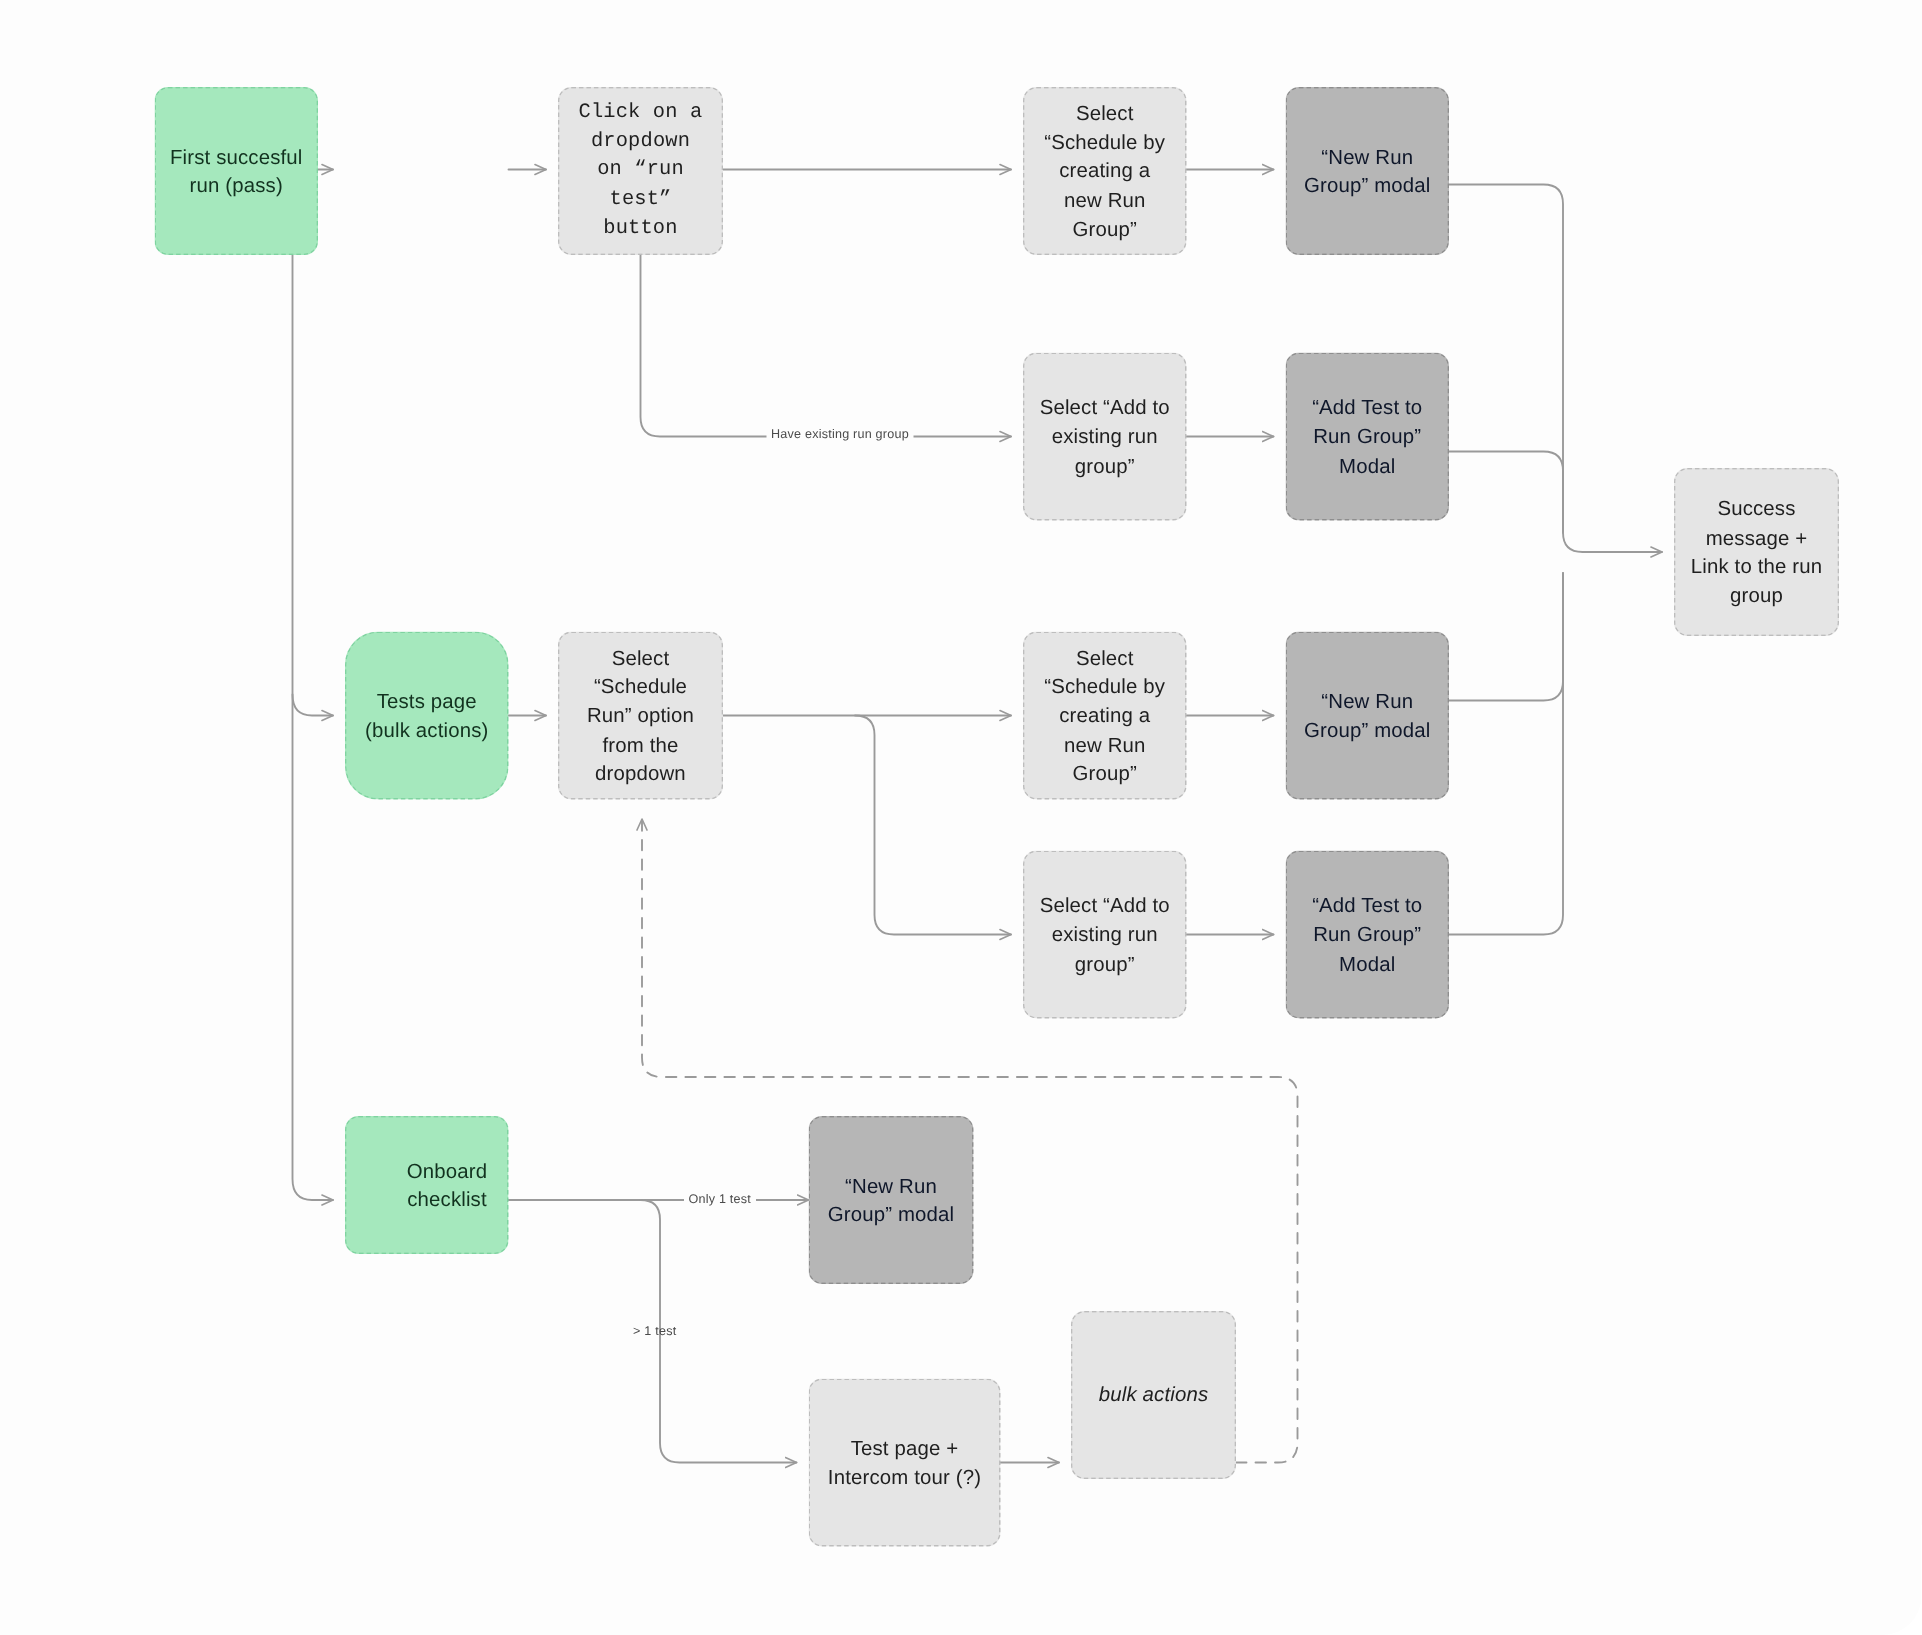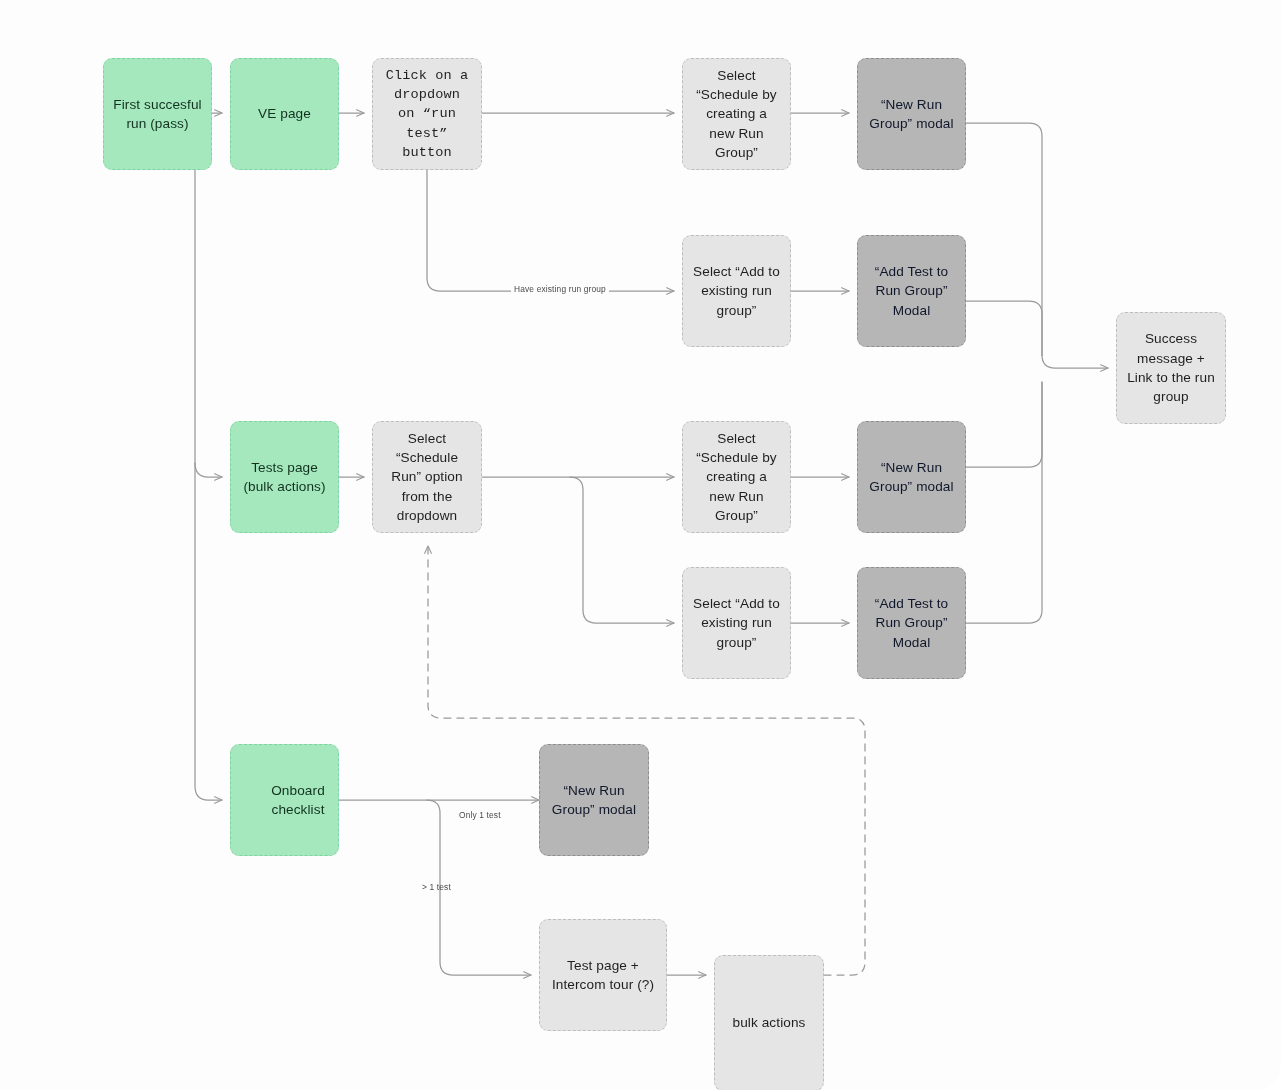--- a/index.html
+++ b/index.html
@@ -120,23 +120,20 @@
 
       <path d="M 649 975 L 706 975" marker-end="url(#arw)"></path>
 
       <path stroke-dasharray="7 6" d="M 824 975 L 852 975 Q 865 975 865 962 L 865 731 Q 865 718 852 718 L 441 718 Q 428 718 428 705 L 428 546" marker-end="url(#arw)"></path>
     </g>
   </svg>
 
   <div class="node green" style="left:55px;  top:58px;  width:109px; height:112px;margin-left:48px;">
     <span>First succesful run (pass)</span>
   </div>
-  <div class="node green" style="left:230px; top:58px;  width:109px; height:112px;">
-    <span>VE page</span>
-  </div>
   <div class="node light" style="left:372px; top:58px;  width:110px; height:112px;font-family:Liberation Mono, monospace;">
     <span>Click on a dropdown on “run test” button</span>
   </div>
   <div class="node light" style="left:682px; top:58px;  width:109px; height:112px;">
     <span>Select “Schedule by creating a new Run Group”</span>
   </div>
   <div class="node dark" style="left:857px; top:58px;  width:109px; height:112px;">
     <span>“New Run Group” modal</span>
   </div>
 
@@ -144,51 +141,51 @@
     <span>Select “Add to existing run group”</span>
   </div>
   <div class="node dark" style="left:857px; top:235px; width:109px; height:112px;">
     <span>“Add Test to Run Group” Modal</span>
   </div>
 
   <div class="node light" style="left:1116px; top:312px; width:110px; height:112px;">
     <span>Success message + Link to the run group</span>
   </div>
 
-  <div class="node green" style="left:230px; top:421px; width:109px; height:112px;">
+  <div class="node green" style="left:230px; top:421px; width:109px; height:112px;border-radius:22px;">
     <span>Tests page (bulk actions)</span>
   </div>
   <div class="node light" style="left:372px; top:421px; width:110px; height:112px;">
     <span>Select “Schedule Run” option from the dropdown</span>
   </div>
   <div class="node light" style="left:682px; top:421px; width:109px; height:112px;">
     <span>Select “Schedule by creating a new Run Group”</span>
   </div>
   <div class="node dark" style="left:857px; top:421px; width:109px; height:112px;">
     <span>“New Run Group” modal</span>
   </div>
 
   <div class="node light" style="left:682px; top:567px; width:109px; height:112px;">
     <span>Select “Add to existing run group”</span>
   </div>
   <div class="node dark" style="left:857px; top:567px; width:109px; height:112px;">
     <span>“Add Test to Run Group” Modal</span>
   </div>
 
-  <div class="node green" style="left:230px; top:744px; width:109px; height:112px;padding-left:36px;">
+  <div class="node green" style="left:230px; top:744px; width:109px; height:92px;padding-left:36px;">
     <span>Onboard checklist</span>
   </div>
   <div class="node dark" style="left:539px; top:744px; width:110px; height:112px;">
     <span>“New Run Group” modal</span>
   </div>
 
   <div class="node light" style="left:539px; top:919px; width:128px; height:112px;">
     <span>Test page + Intercom tour (?)</span>
   </div>
-  <div class="node light" style="left:714px; top:955px; width:110px; height:136px;">
+  <div class="node light" style="left:714px; top:874px; width:110px; height:112px;font-style:italic;">
     <span>bulk actions</span>
   </div>
 
   <div class="edge-label" style="left:511px; top:284px;">Have existing run group</div>
-  <div class="edge-label" style="left:456px; top:794px;margin-top:16px;">Only 1 test</div>
+  <div class="edge-label" style="left:456px; top:794px;">Only 1 test</div>
   <div class="edge-label plain" style="left:419px; top:882px;">&gt; 1 test</div>
 
 </div>
 
 </body></html>

